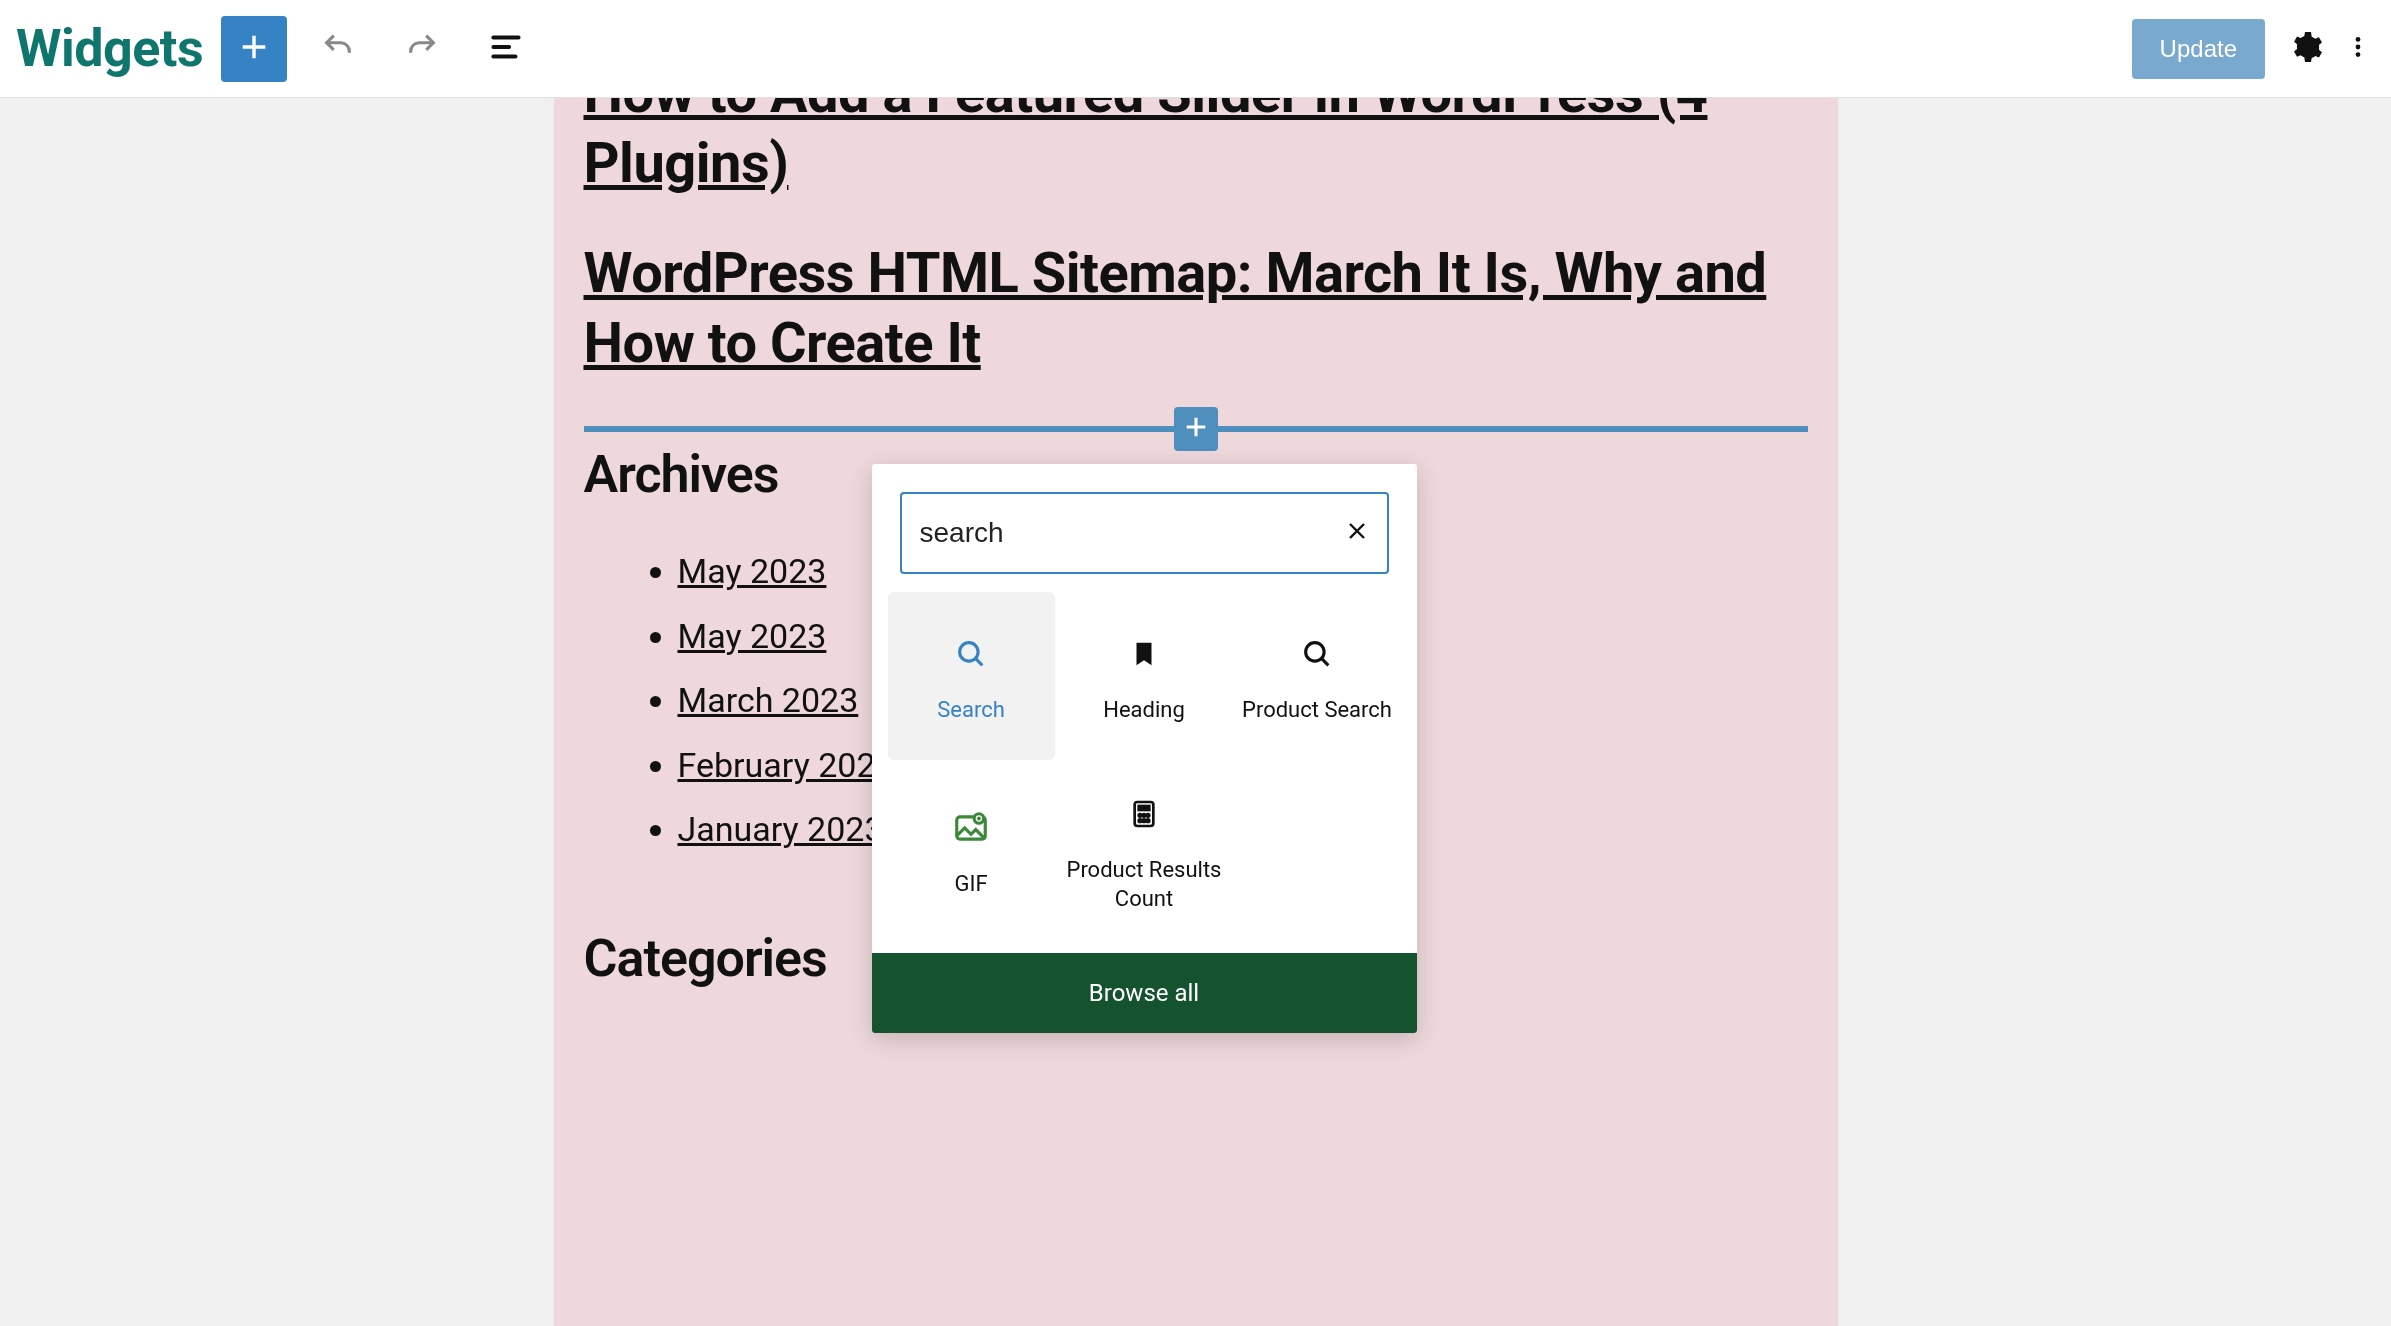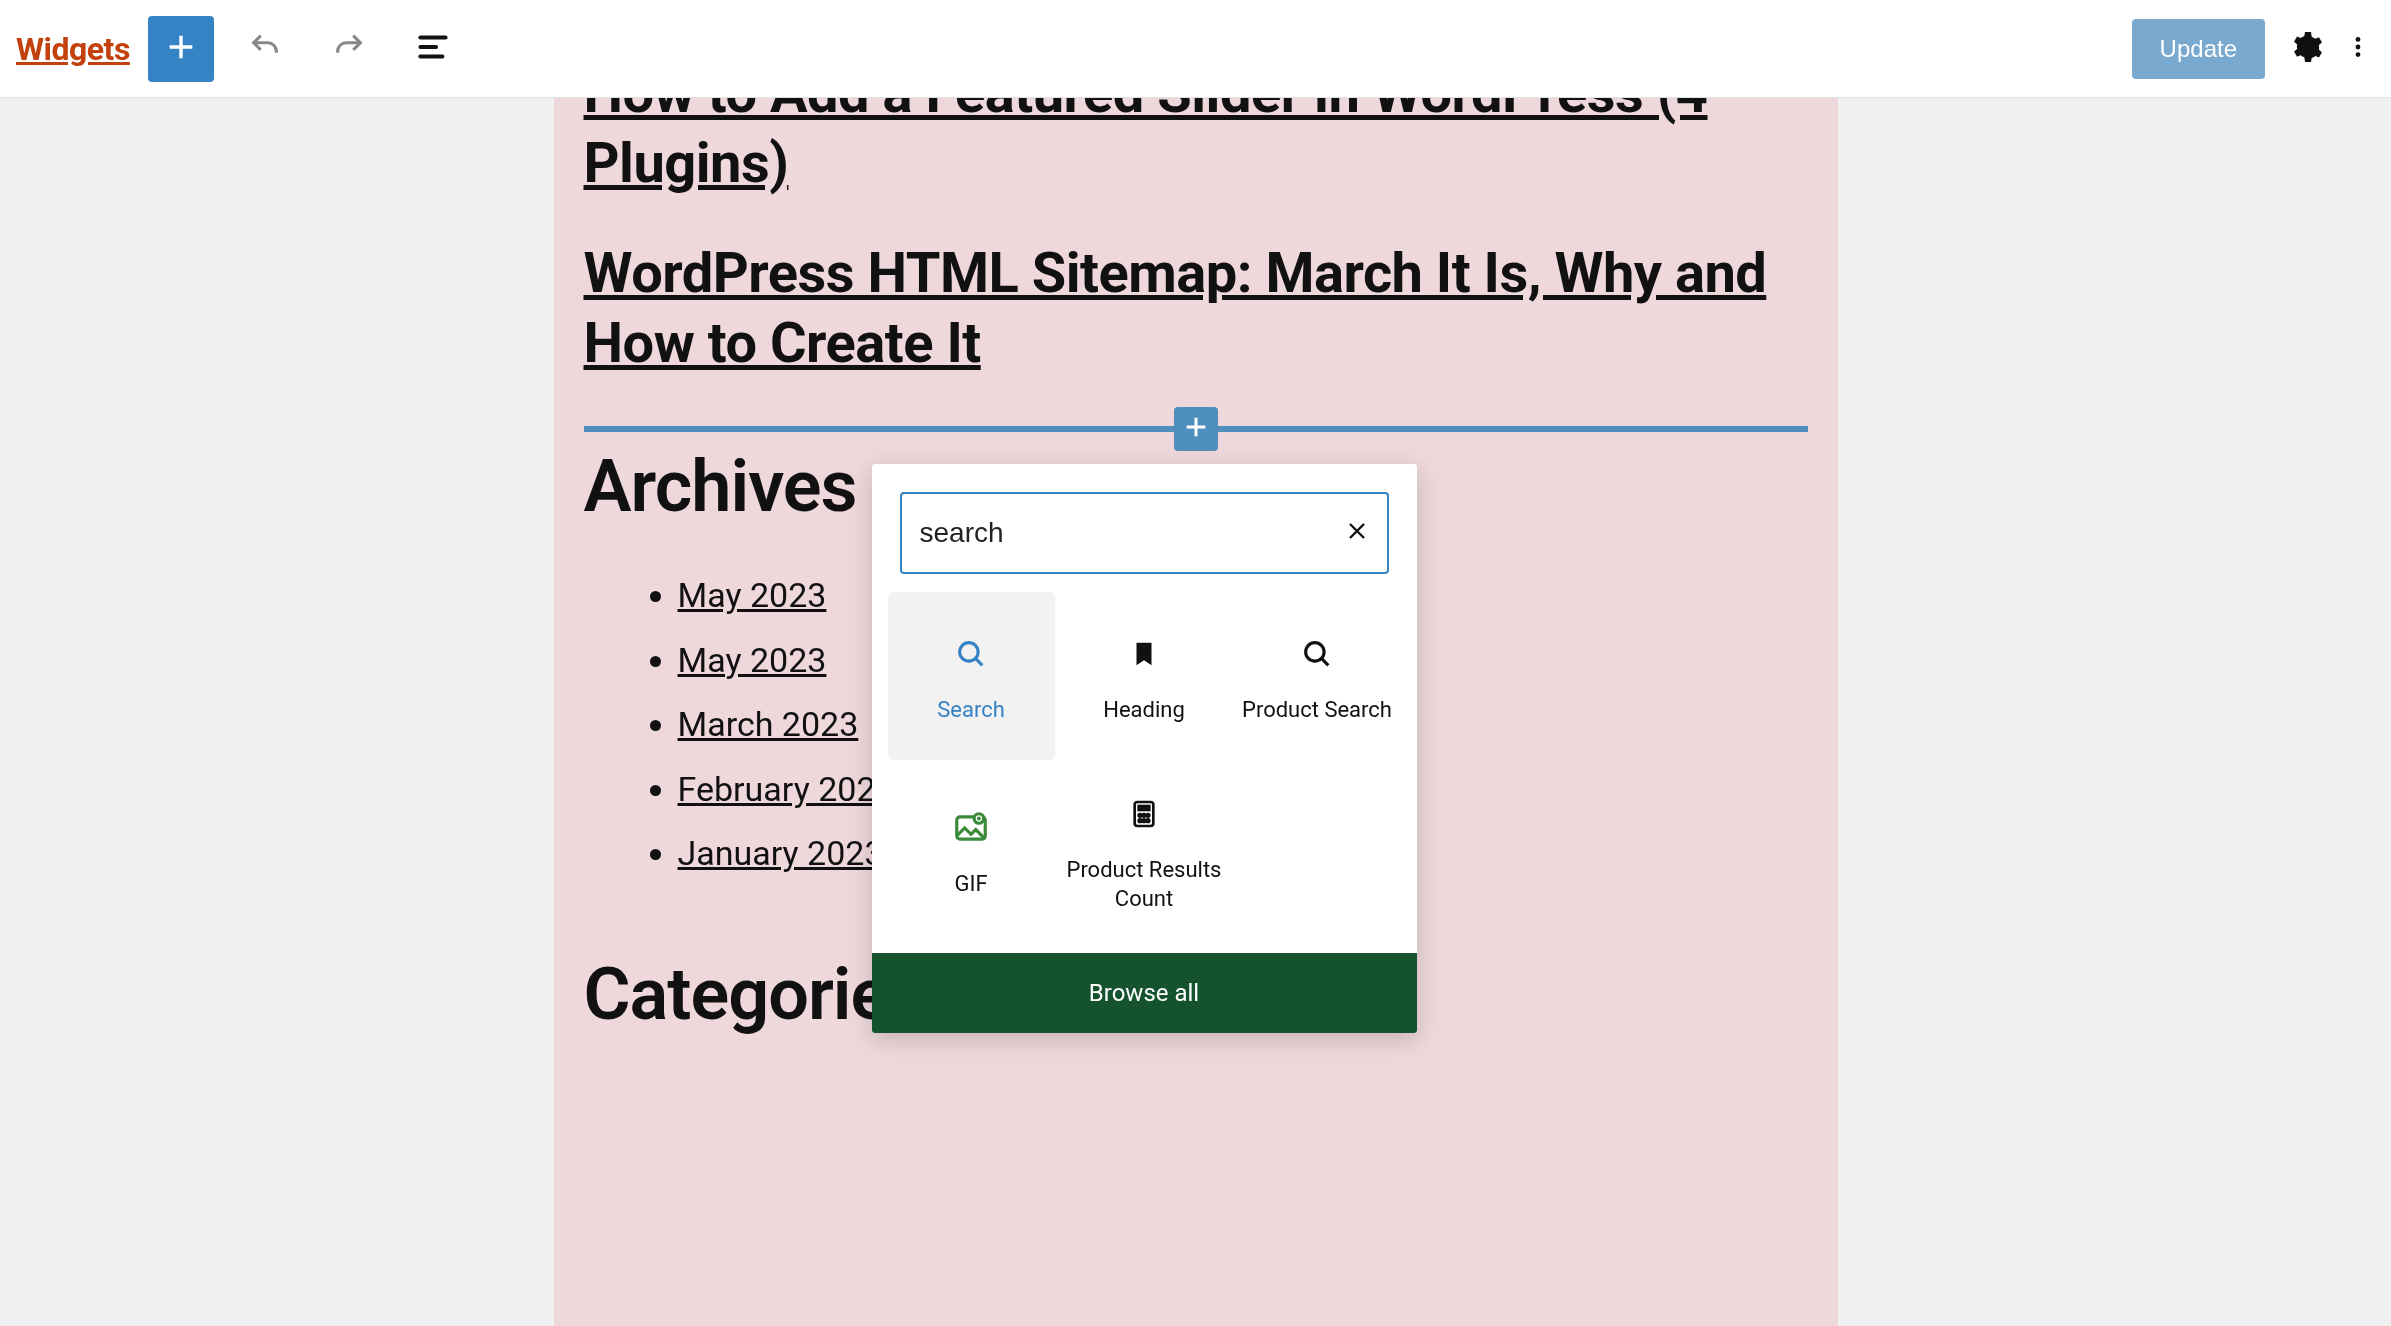--- a/index.html
+++ b/index.html
@@ -15,26 +15,25 @@
     height: 98px;
     background: #fff;
     border-bottom: 1px solid #e0e0e0;
     display: flex;
     align-items: center;
     padding: 0 20px 0 14px;
   }
   .toolbar-left { display: flex; align-items: center; gap: 18px; }
   .toolbar-right { margin-left: auto; display: flex; align-items: center; gap: 22px; }
   .page-title {
-    font-size: 32px;
+    font-size: 52px;
     font-weight: 700;
-    color: #c2410c;
+    color: #0f766e;
     letter-spacing: -0.5px;
     margin-left: 2px;
-    text-decoration: underline;
   }
   .tb-btn {
     width: 66px; height: 66px;
     display: flex; align-items: center; justify-content: center;
     border-radius: 4px;
     background: transparent;
     border: none;
     cursor: pointer;
   }
   .tb-btn.primary {
@@ -92,21 +91,21 @@
     height: 6px; background:#4f8fbe; transform:translateY(-50%);
   }
   .insert-rule .plus-handle {
     position:absolute; left:50%; top:50%;
     width:44px;height:44px;background:#4f8fbe;border-radius:4px;
     transform:translate(-50%,-50%);
     display:flex;align-items:center;justify-content:center;
   }
 
   .section-heading {
-    font-size: 72px;
+    font-size: 52px;
     font-weight: 600;
     color: #111;
     margin-top: 10px;
     letter-spacing: -1px;
   }
   .section-heading.cat { margin-top: 66px; }
 
   .archive-list {
     list-style: disc;
     margin-top: 34px;

